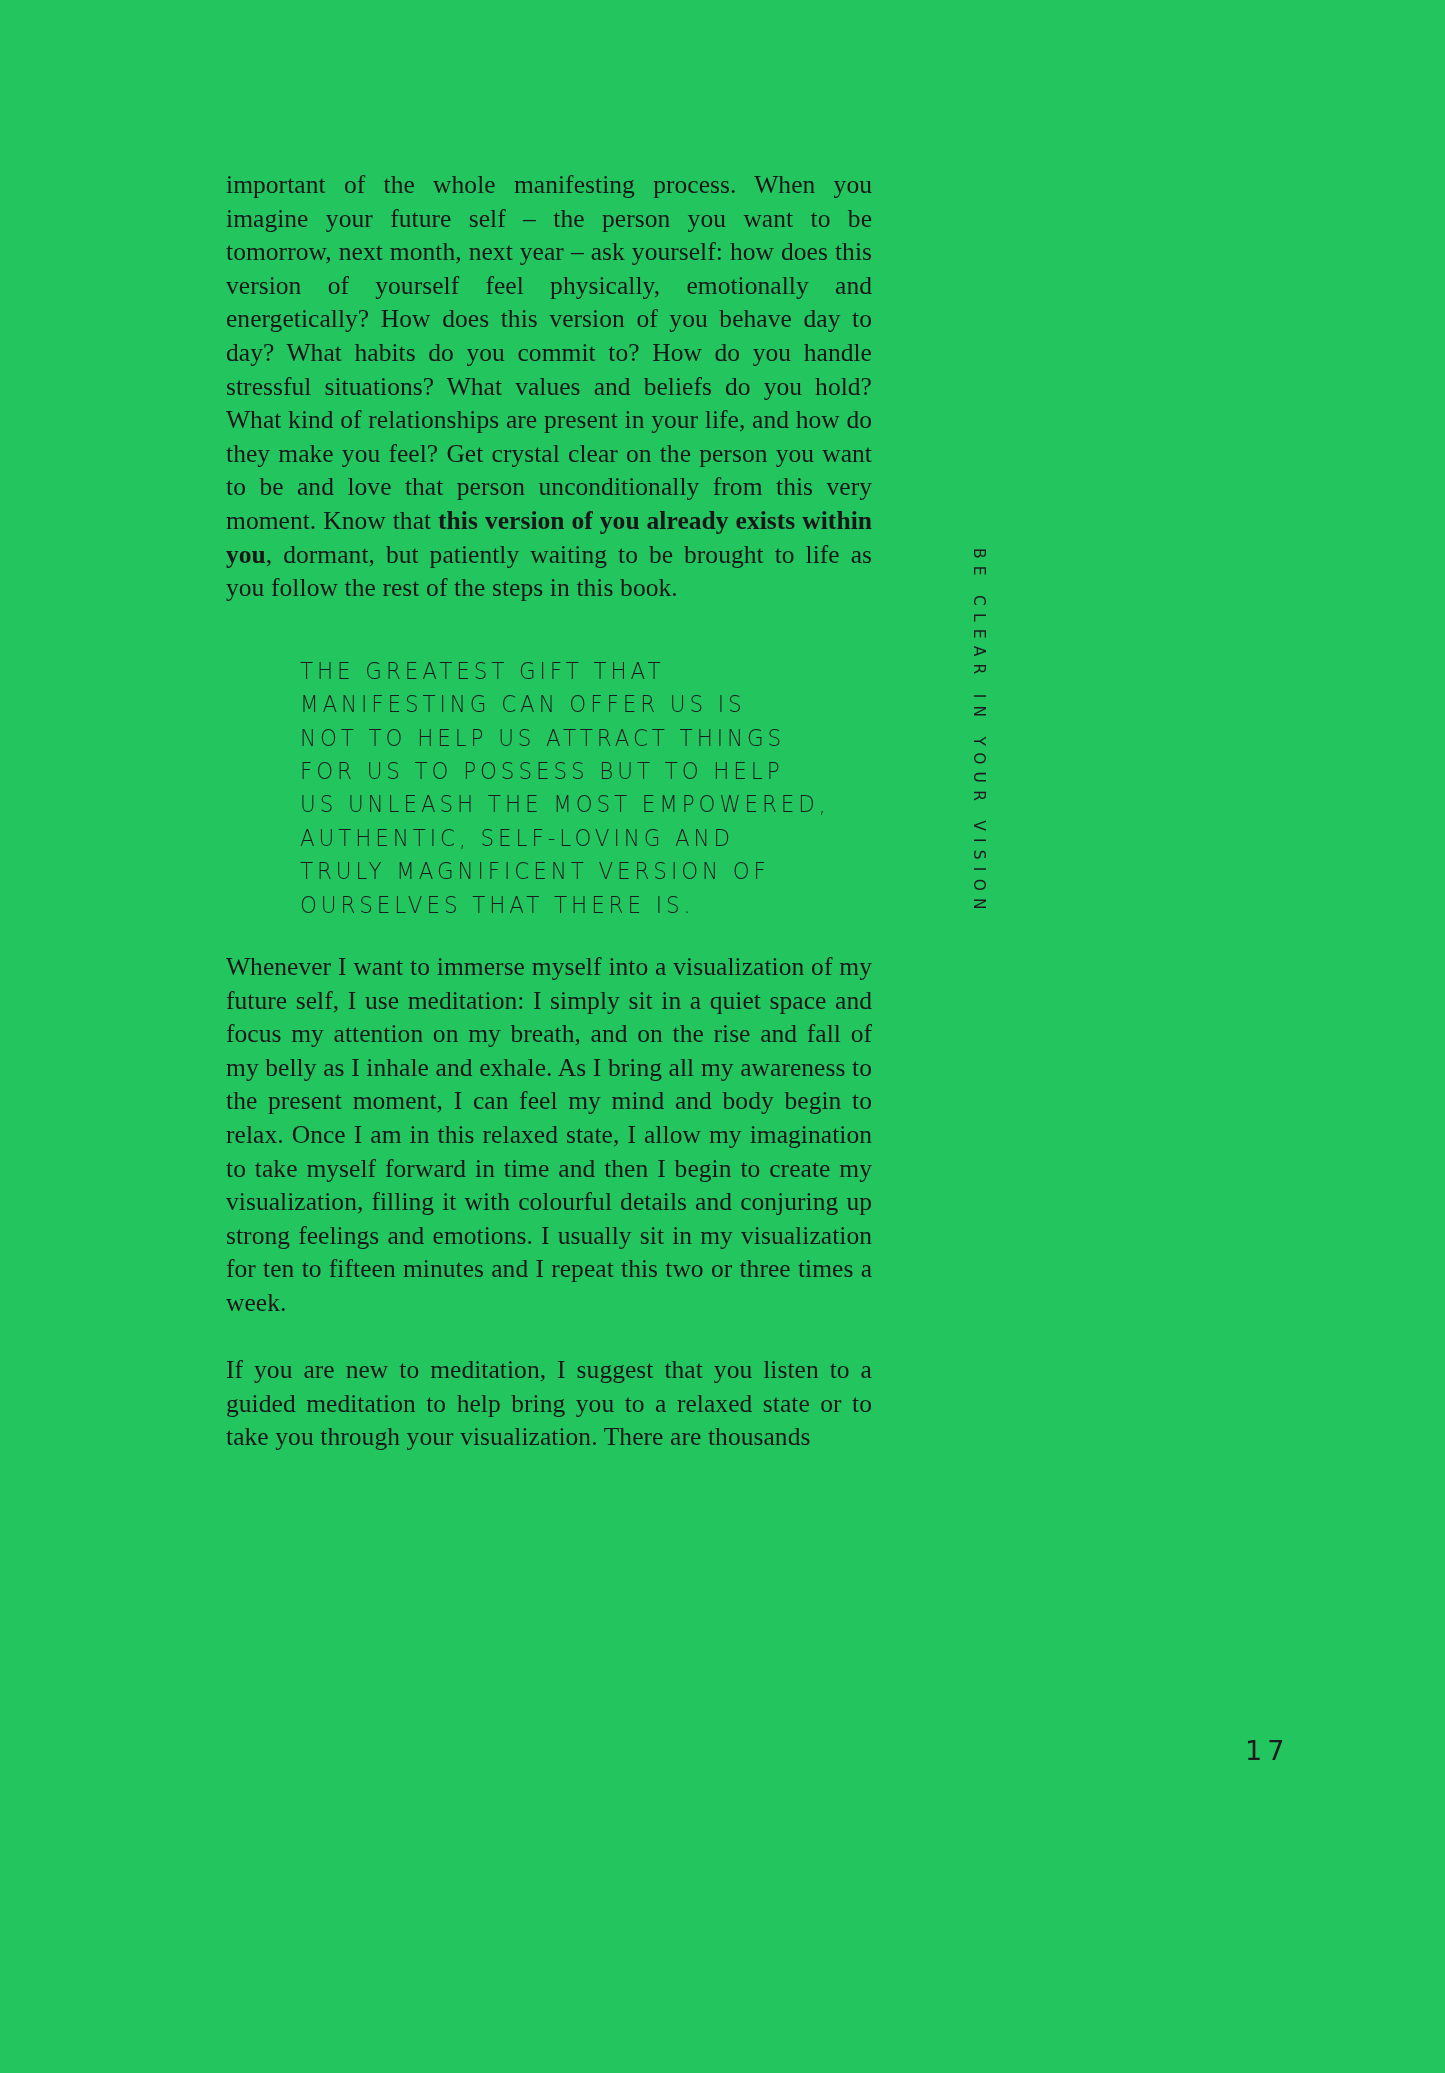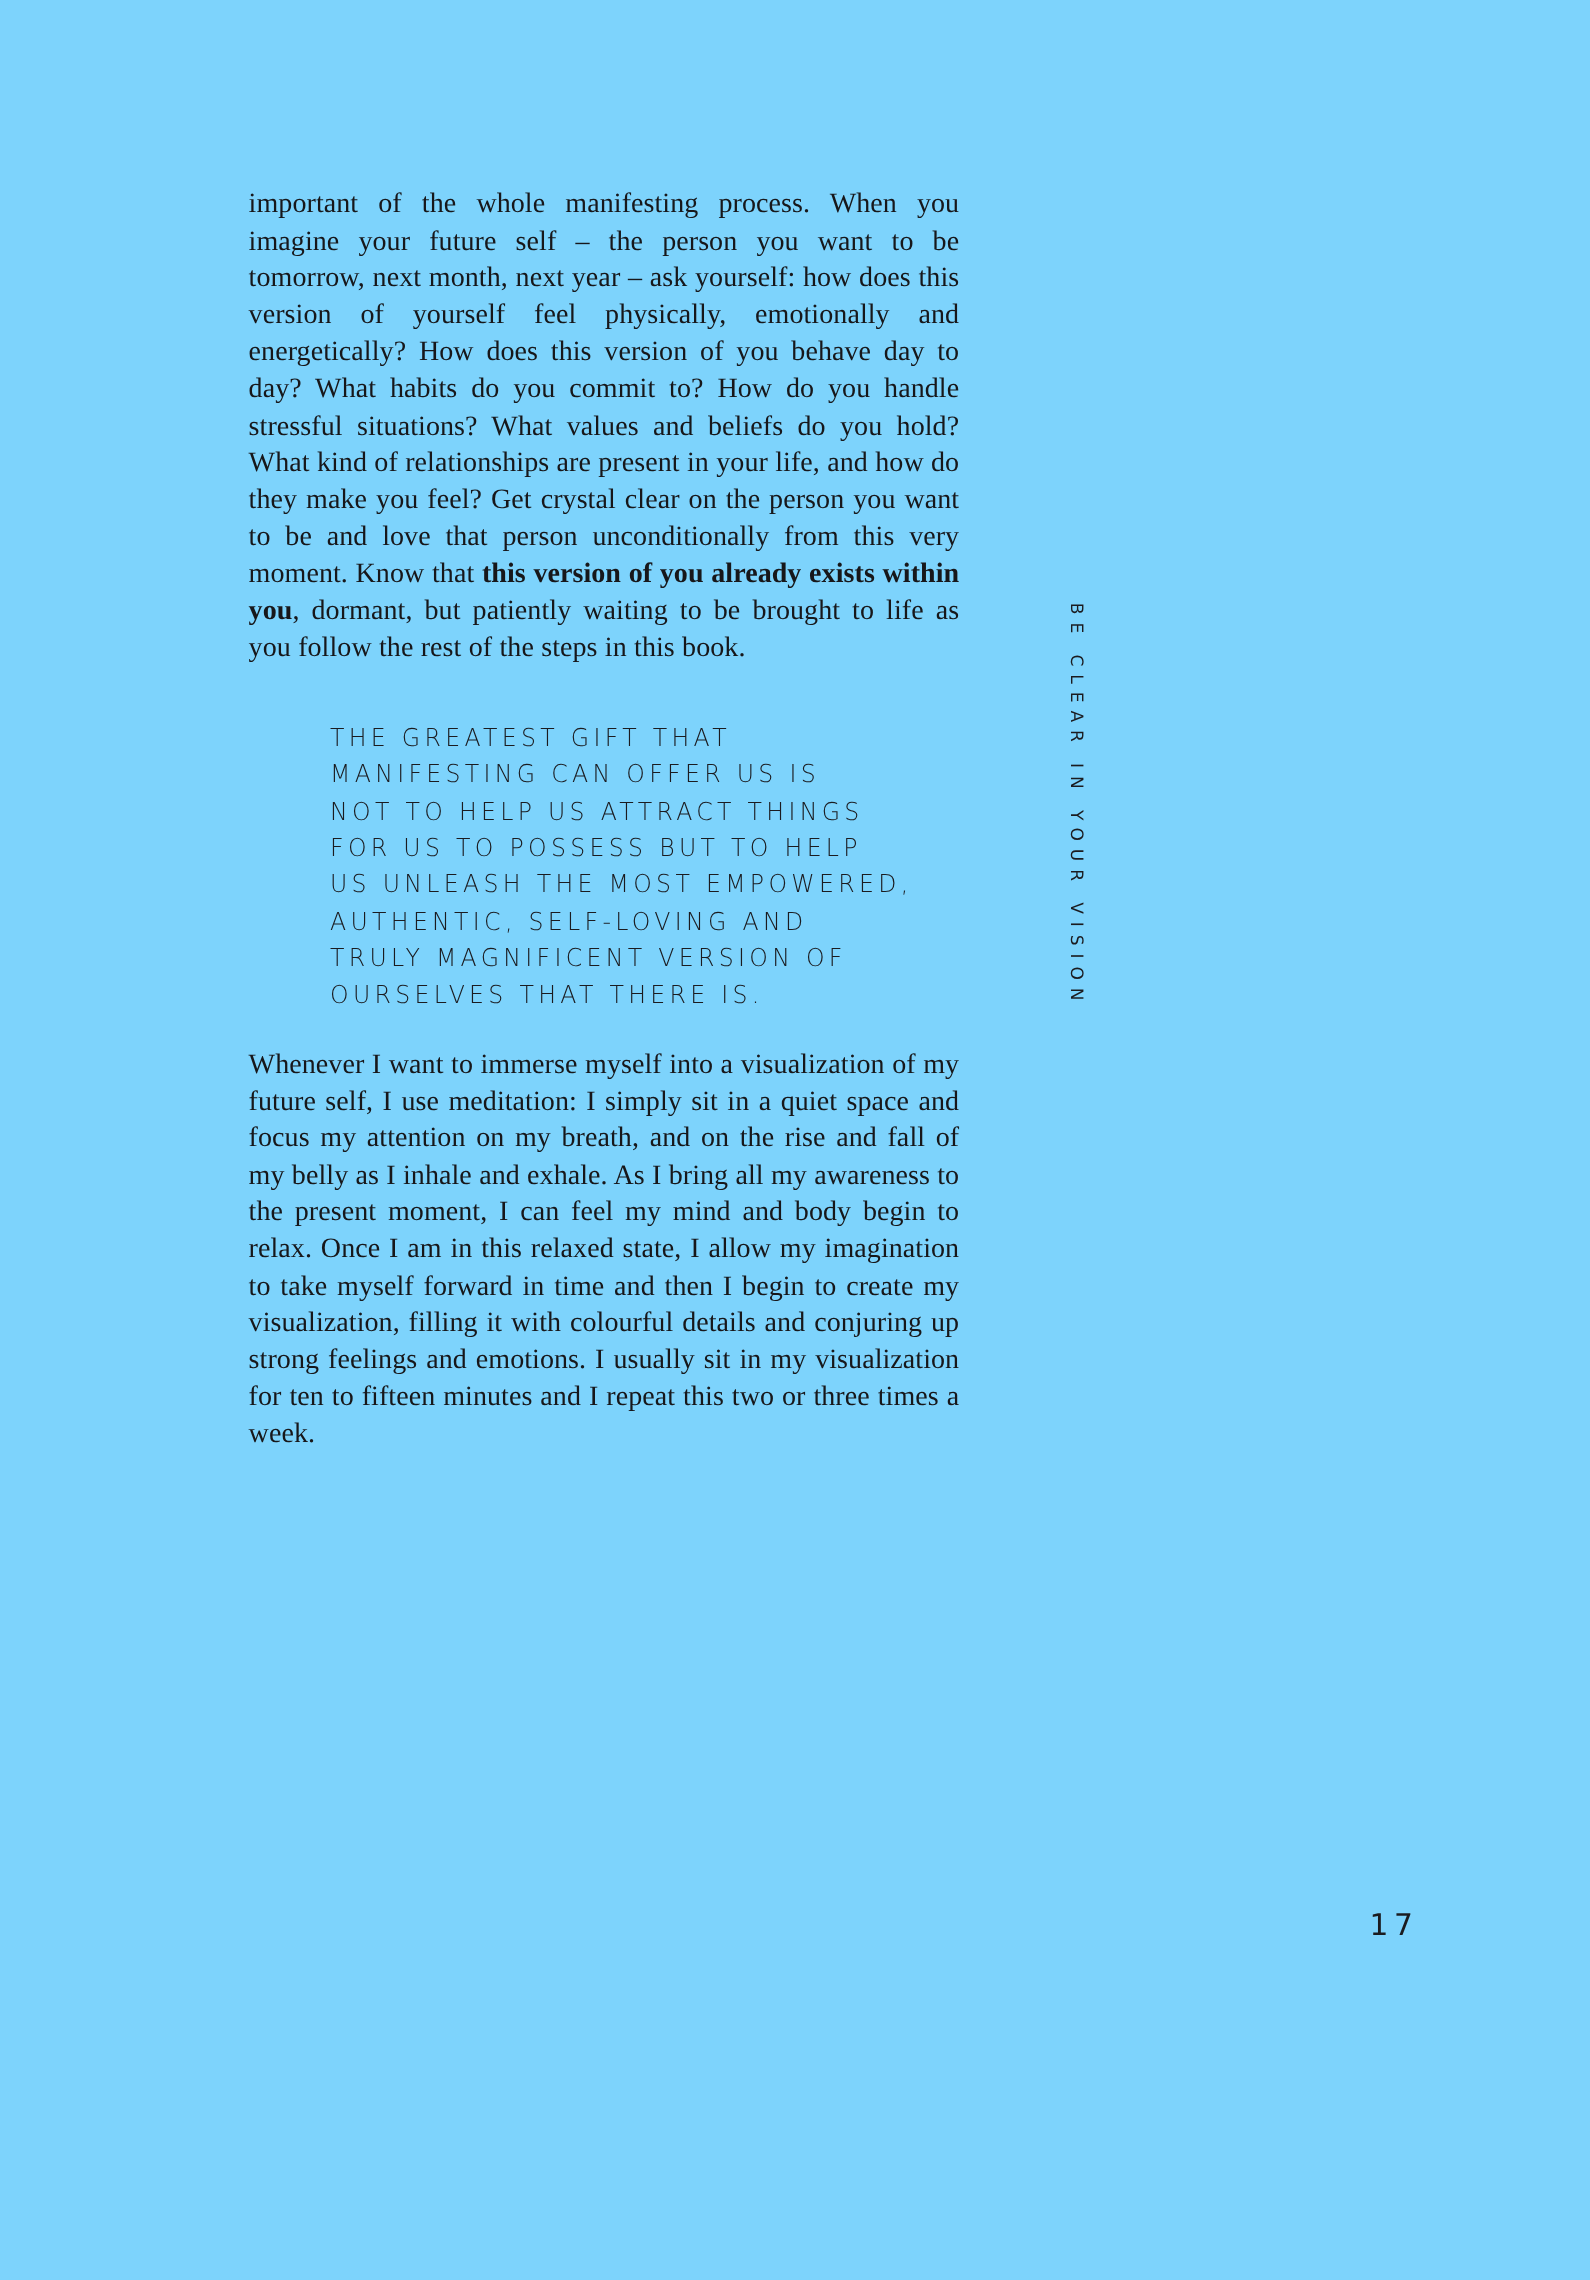--- a/index.html
+++ b/index.html
@@ -6,21 +6,21 @@
   html, body {
     margin: 0;
     padding: 0;
     background: #ffffff;
   }
 
   .page {
     position: relative;
     width: 1445px;
     height: 2073px;
-    background: #7dd3fc;
+    background: #22c55e;
     overflow: hidden;
     font-family: "Liberation Serif", "DejaVu Serif", serif;
     color: #1a1a1a;
   }
 
   
   .text-column {
     position: absolute;
     left: 226px;
     top: 168px;
@@ -119,20 +119,21 @@
       <div class="quote-line">NOT TO HELP US ATTRACT THINGS</div>
       <div class="quote-line">FOR US TO POSSESS BUT TO HELP</div>
       <div class="quote-line">US UNLEASH THE MOST EMPOWERED,</div>
       <div class="quote-line">AUTHENTIC, SELF-LOVING AND</div>
       <div class="quote-line">TRULY MAGNIFICENT VERSION OF</div>
       <div class="quote-line">OURSELVES THAT THERE IS.</div>
     </div>
 
     <p class="body-paragraph">Whenever I want to immerse myself into a visualization of my future self, I use meditation: I simply sit in a quiet space and focus my attention on my breath, and on the rise and fall of my belly as I inhale and exhale. As I bring all my awareness to the present moment, I can feel my mind and body begin to relax. Once I am in this relaxed state, I allow my imagination to take myself forward in time and then I begin to create my visualization, filling it with colourful details and conjuring up strong feelings and emotions. I usually sit in my visualization for ten to fifteen minutes and I repeat this two or three times a week.</p>
 
+    <p class="body-paragraph">If you are new to meditation, I suggest that you listen to a guided meditation to help bring you to a relaxed state or to take you through your visualization. There are thousands</p>
 
   </div>
 
   <div class="running-head">
     <span class="running-head-text">BE CLEAR IN YOUR VISION</span>
   </div>
 
   <div class="folio">17</div>
 
 </div>

